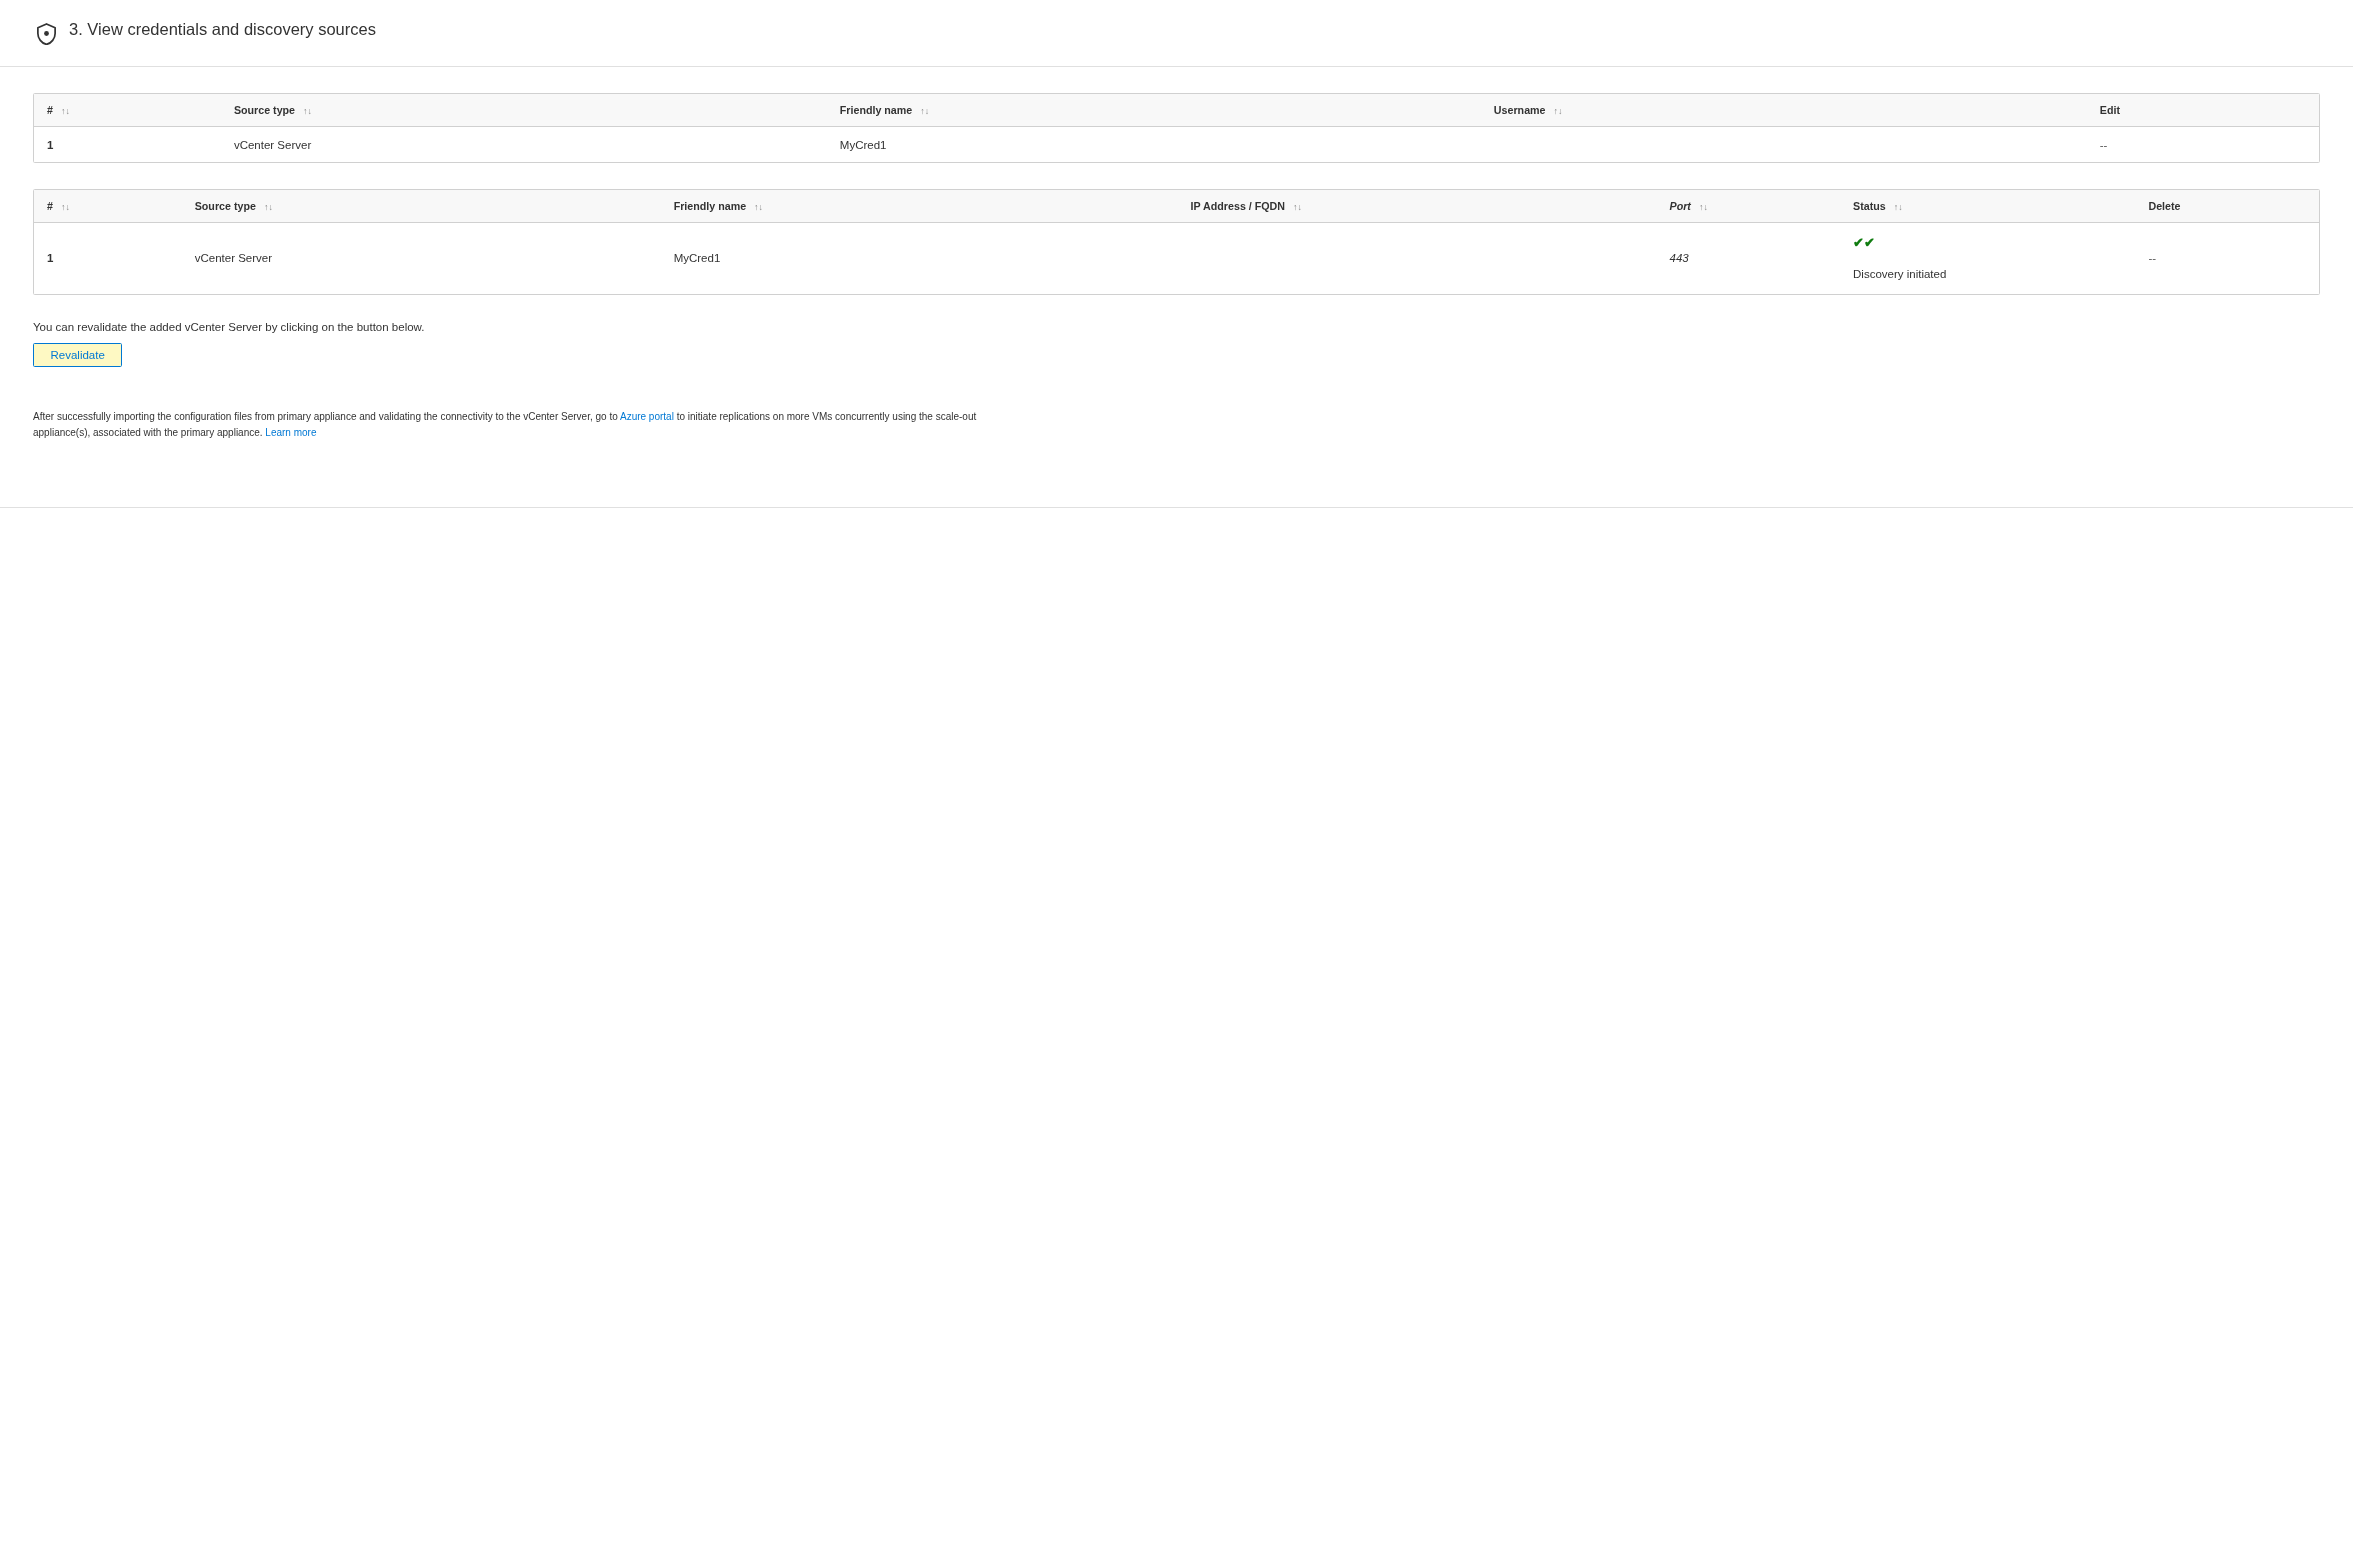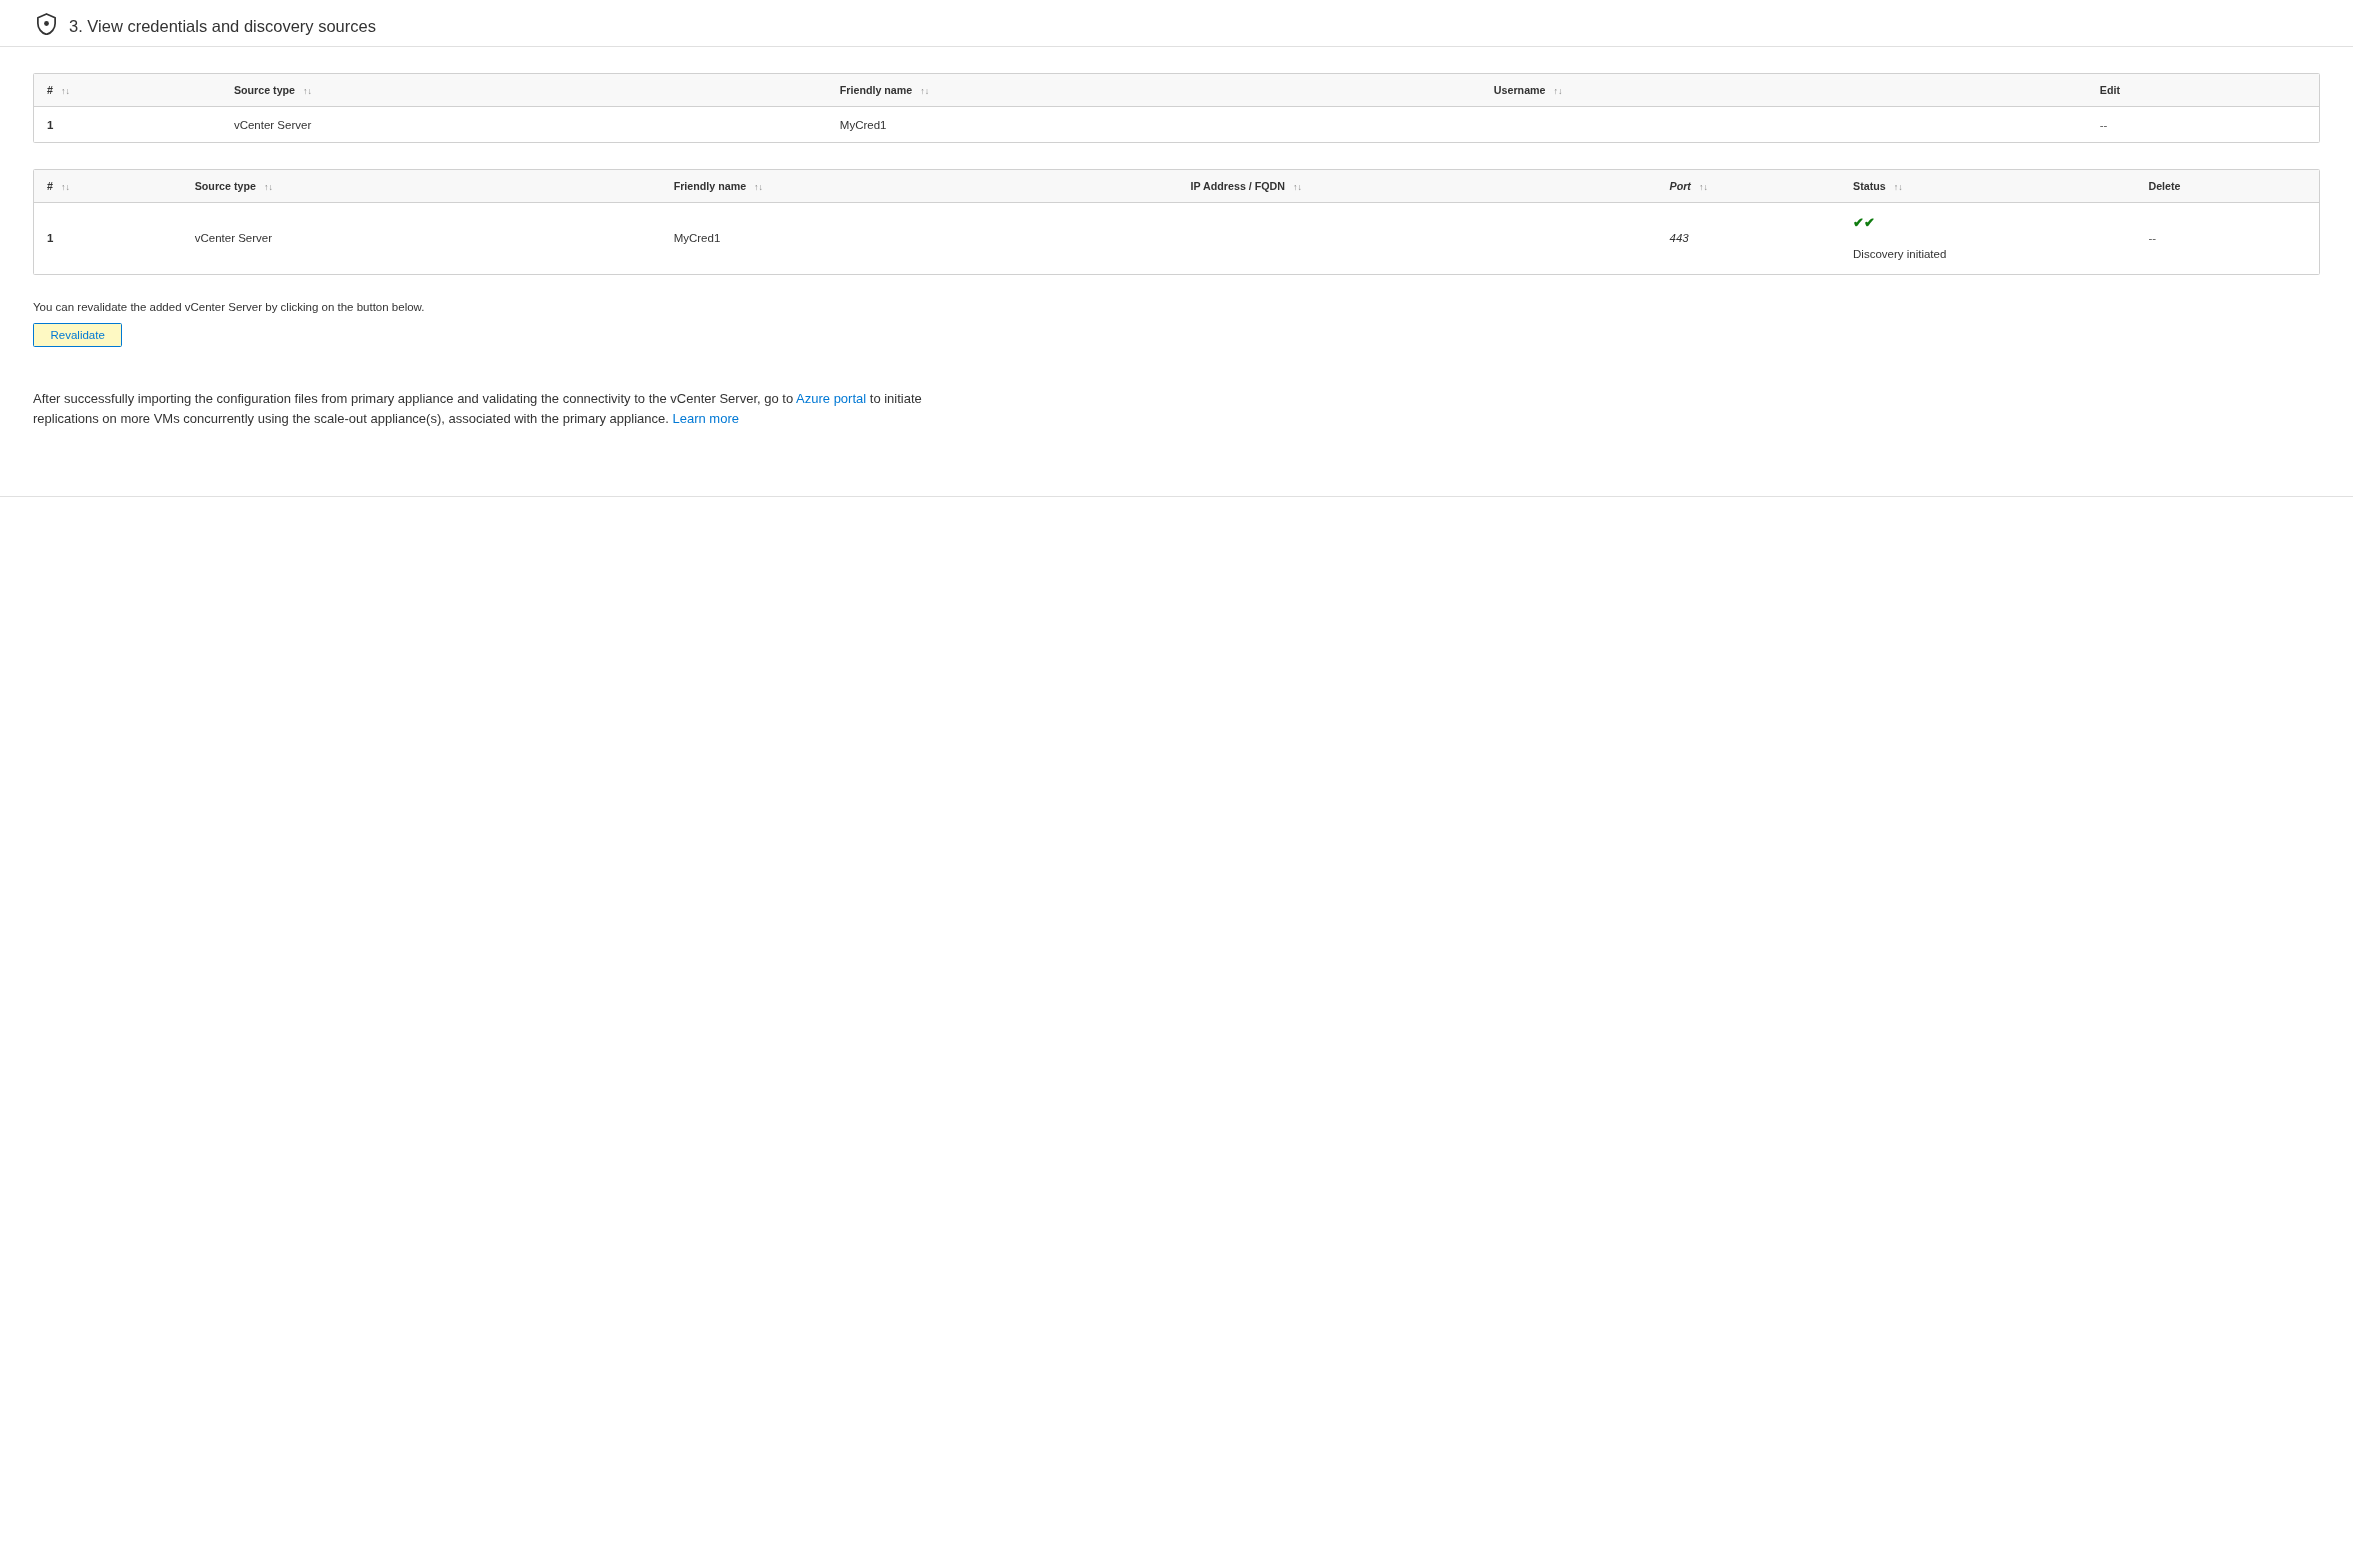--- a/index.html
+++ b/index.html
@@ -11,23 +11,23 @@
     body {
       font-family: 'Segoe UI', -apple-system, BlinkMacSystemFont, sans-serif;
       font-size: 11.5px;
       color: #333;
       background: #fff;
       min-height: 100vh;
     }
 
     .page-header {
       display: flex;
-      align-items: flex-end;
+      align-items: flex-start;
       gap: 10px;
-      padding: 10px 33px;
+      padding: 20px 33px;
       border-bottom: 0.8px solid #e0e0e0;
     }
 
     .shield-icon-wrapper {
       width: 26px;
       height: 26px;
       display: flex;
       align-items: center;
       justify-content: center;
     }
@@ -156,21 +156,21 @@
       border: 0.8px solid #0078d4;
       background: #fef9c3;
       color: #0078d4;
       font-size: 11.5px;
       cursor: pointer;
       border-radius: 1.6px;
       font-family: inherit;
     }
 
     .footer-info {
-      font-size: 13px;
+      font-size: 10px;
       color: #333;
       line-height: 1.6;
       max-width: 955px;
     }
 
     .footer-info a {
       color: #0078d4;
       text-decoration: none;
     }
 

